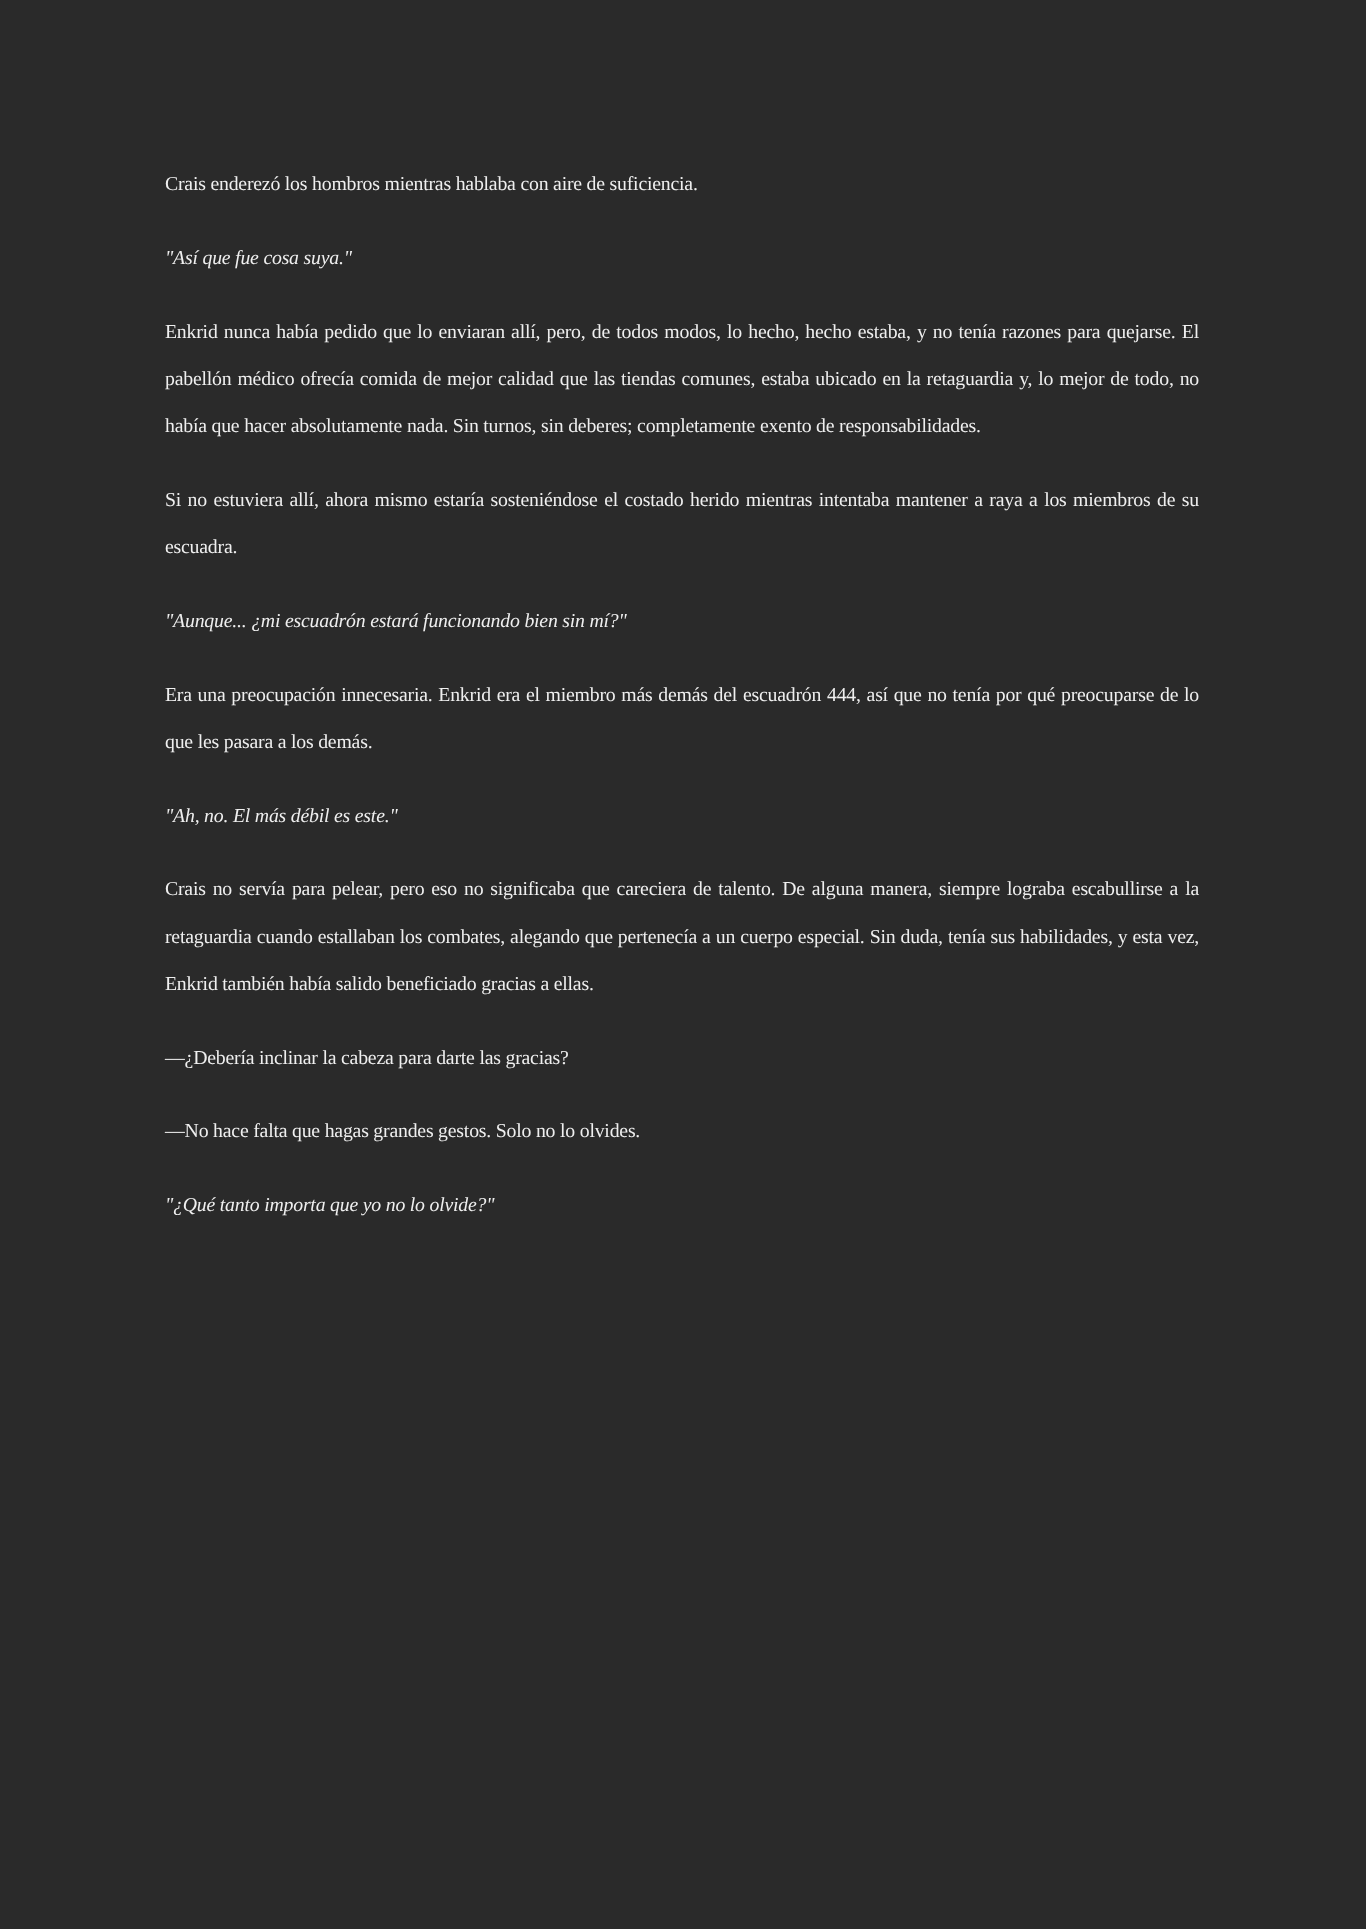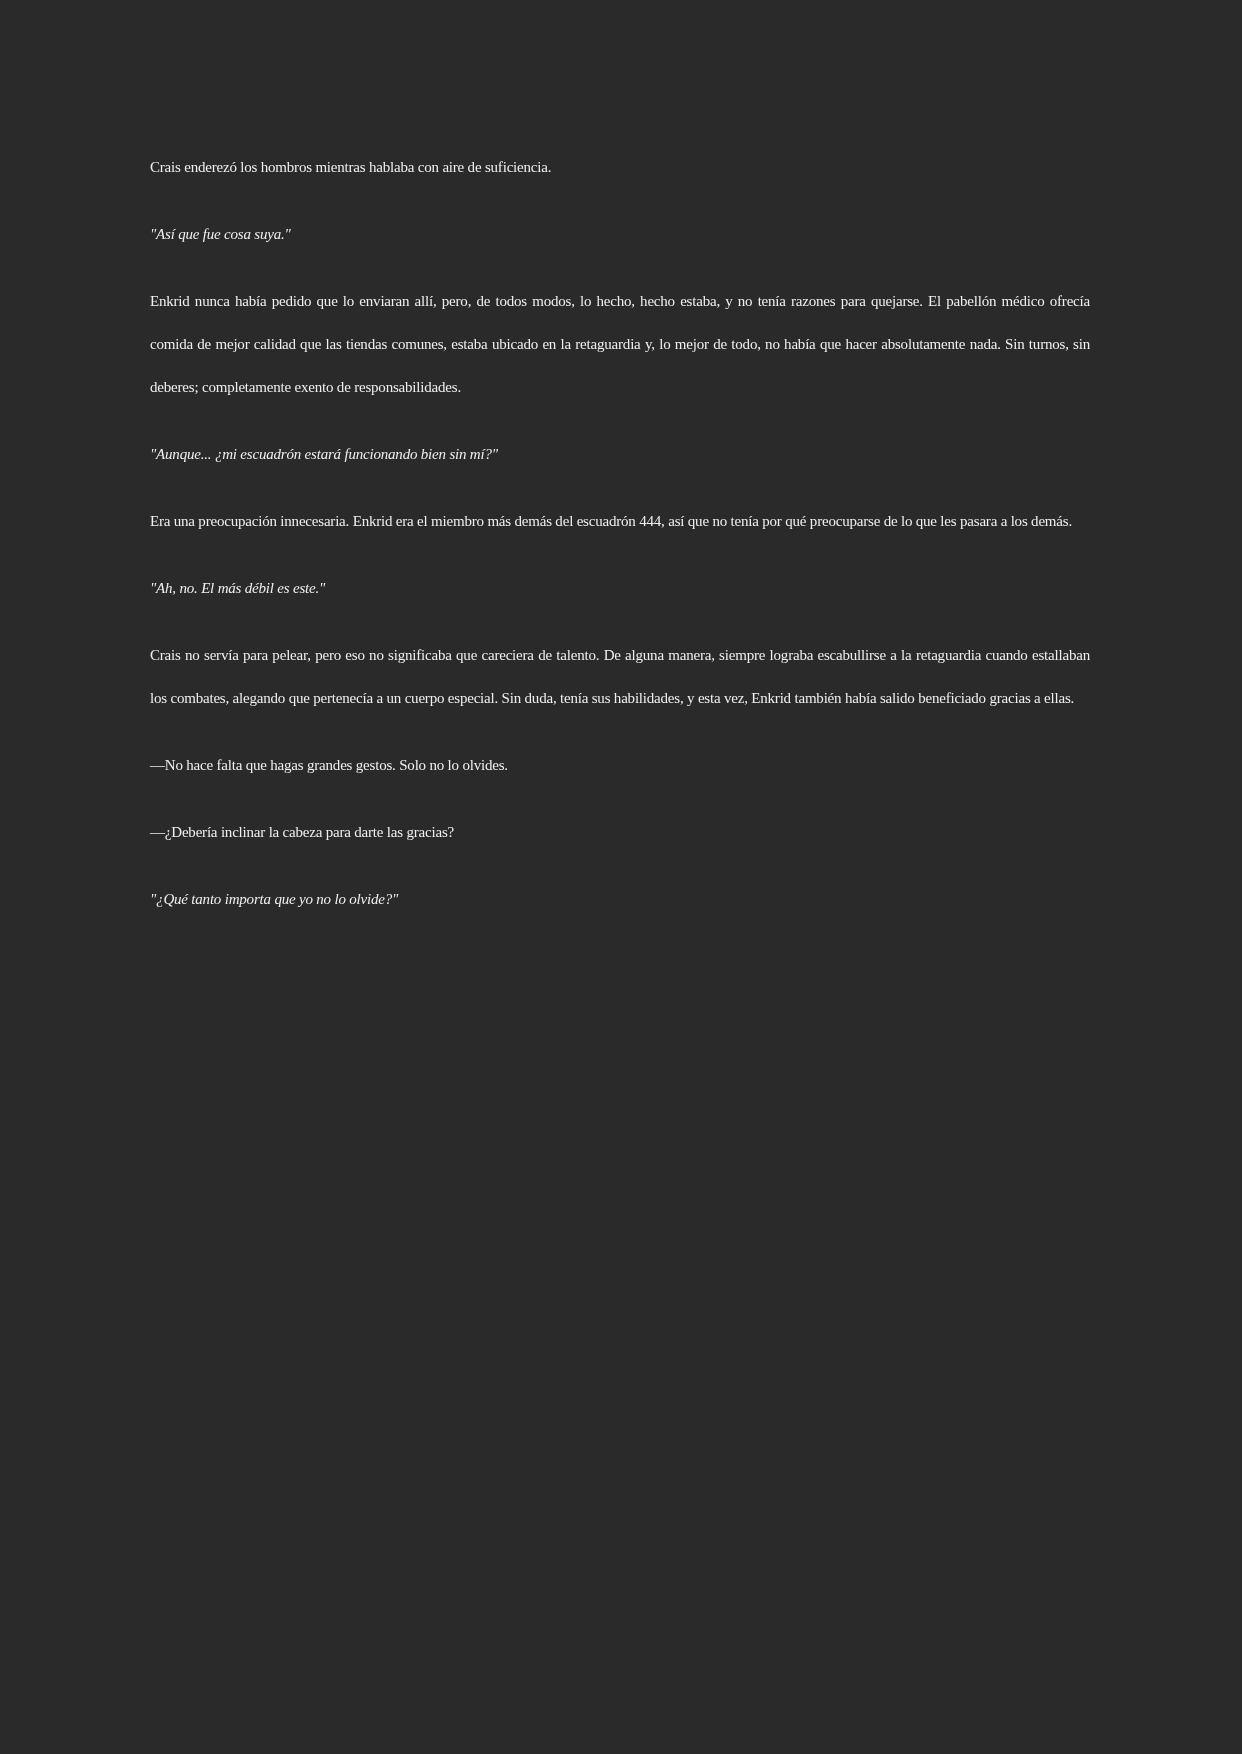--- a/index.html
+++ b/index.html
@@ -13,40 +13,41 @@
       overflow: hidden;
       position: relative;
     }
     .page {
       position: absolute;
       left: 150px;
       top: 146px;
       width: 940px;
       color: #efefef;
       font-family: "Liberation Serif", "DejaVu Serif", serif;
-      font-size: 15px;
+      font-size: 18px;
       line-height: 43px;
       letter-spacing: -0.2px;
     }
     .para {
       margin: 0 0 24px 0;
       text-align: justify;
       text-justify: inter-word;
     }
     .para.italic {
       font-style: italic;
     }
   </style>
 </head>
 <body>
 
 <div class="page">
   <p class="para">Crais enderezó los hombros mientras hablaba con aire de suficiencia.</p>
   <p class="para italic">"Así que fue cosa suya."</p>
   <p class="para">Enkrid nunca había pedido que lo enviaran allí, pero, de todos modos, lo hecho, hecho estaba, y no tenía razones para quejarse. El pabellón médico ofrecía comida de mejor calidad que las tiendas comunes, estaba ubicado en la retaguardia y, lo mejor de todo, no había que hacer absolutamente nada. Sin turnos, sin deberes; completamente exento de responsabilidades.</p>
+  <p class="para">Si no estuviera allí, ahora mismo estaría sosteniéndose el costado herido mientras intentaba mantener a raya a los miembros de su escuadra.</p>
   <p class="para italic">"Aunque... ¿mi escuadrón estará funcionando bien sin mí?"</p>
   <p class="para">Era una preocupación innecesaria. Enkrid era el miembro más demás del escuadrón 444, así que no tenía por qué preocuparse de lo que les pasara a los demás.</p>
   <p class="para italic">"Ah, no. El más débil es este."</p>
   <p class="para">Crais no servía para pelear, pero eso no significaba que careciera de talento. De alguna manera, siempre lograba escabullirse a la retaguardia cuando estallaban los combates, alegando que pertenecía a un cuerpo especial. Sin duda, tenía sus habilidades, y esta vez, Enkrid también había salido beneficiado gracias a ellas.</p>
+  <p class="para">—¿Debería inclinar la cabeza para darte las gracias?</p>
   <p class="para">—No hace falta que hagas grandes gestos. Solo no lo olvides.</p>
-  <p class="para">—¿Debería inclinar la cabeza para darte las gracias?</p>
   <p class="para italic">"¿Qué tanto importa que yo no lo olvide?"</p>
 </div>
 
 </body></html>

